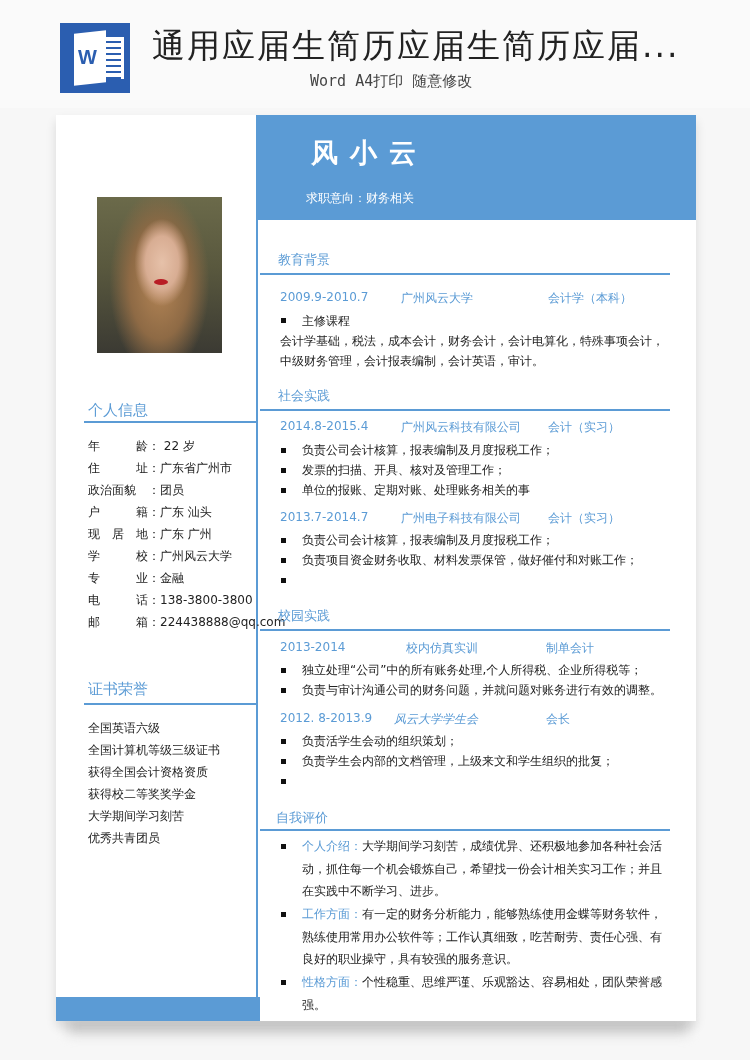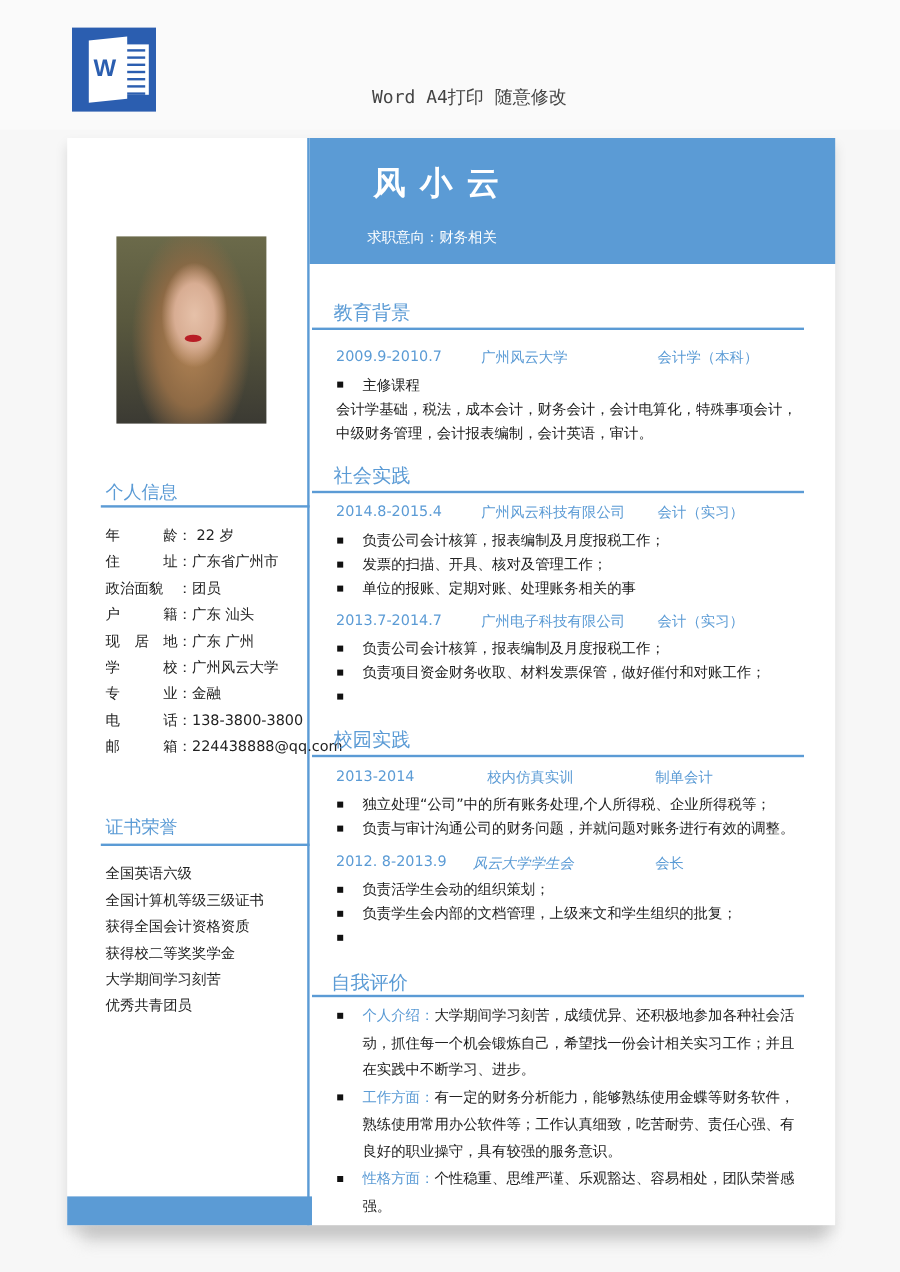--- a/index.html
+++ b/index.html
@@ -33,21 +33,21 @@
   .l-rule { position: absolute; left: -4px; width: 174px; height: 2px; background: #5b9bd5; }
   .info-row { position: absolute; left: 32px; font-size: 12px; color: #222; white-space: nowrap; height: 18px; line-height: 18px; }
   .info-row .k { display: inline-block; width: 60px; text-align-last: justify; }
   .info-row .k.full { text-align-last: auto; }
   .cert { position: absolute; left: 32px; font-size: 12px; color: #222; white-space: nowrap; }
 
   .header { position: absolute; left: 202px; top: 0; width: 438px; height: 105px; background: #5b9bd5; }
   .name { position: absolute; left: 53px; top: 20px; font-size: 27px; font-weight: bold; color: #fff; letter-spacing: 12px; }
   .intent { position: absolute; left: 48px; top: 75px; font-size: 12px; color: #fff; }
 
-  .r-title { position: absolute; left: 222px; font-size: 16px; color: #5b9bd5; }
+  .r-title { position: absolute; left: 222px; font-size: 13px; color: #5b9bd5; }
   .r-rule { position: absolute; left: 204px; width: 410px; height: 2px; background: #5b9bd5; }
   .meta { position: absolute; font-size: 12px; color: #5b9bd5; white-space: nowrap; }
   .txt { position: absolute; font-size: 12px; color: #222; white-space: nowrap; }
   .bullet { position: absolute; left: 225px; width: 5px; height: 5px; background: #111; }
   .bl { position: absolute; left: 246px; font-size: 12px; color: #222; white-space: nowrap; }
   .eval { position: absolute; left: 246px; width: 370px; font-size: 12px; line-height: 22.5px; color: #222; }
   .eval .lbl { color: #5b9bd5; }
 </style>
 </head>
 <body>
@@ -59,20 +59,21 @@
         <i></i>
         <i></i>
         <i></i>
         <i></i>
         <i></i>
         <i></i>
       </div>
     <div class="page"></div>
     <span class="w">W</span>
   </div>
+  <div class="doc-title">通用应届生简历应届生简历应届...</div>
   <div class="doc-sub">Word A4打印 随意修改</div>
 </div>
 
 <div class="page-shadow"></div>
 
 <div class="paper">
 
   <div class="left-col"></div>
   <div class="left-foot"></div>
 

